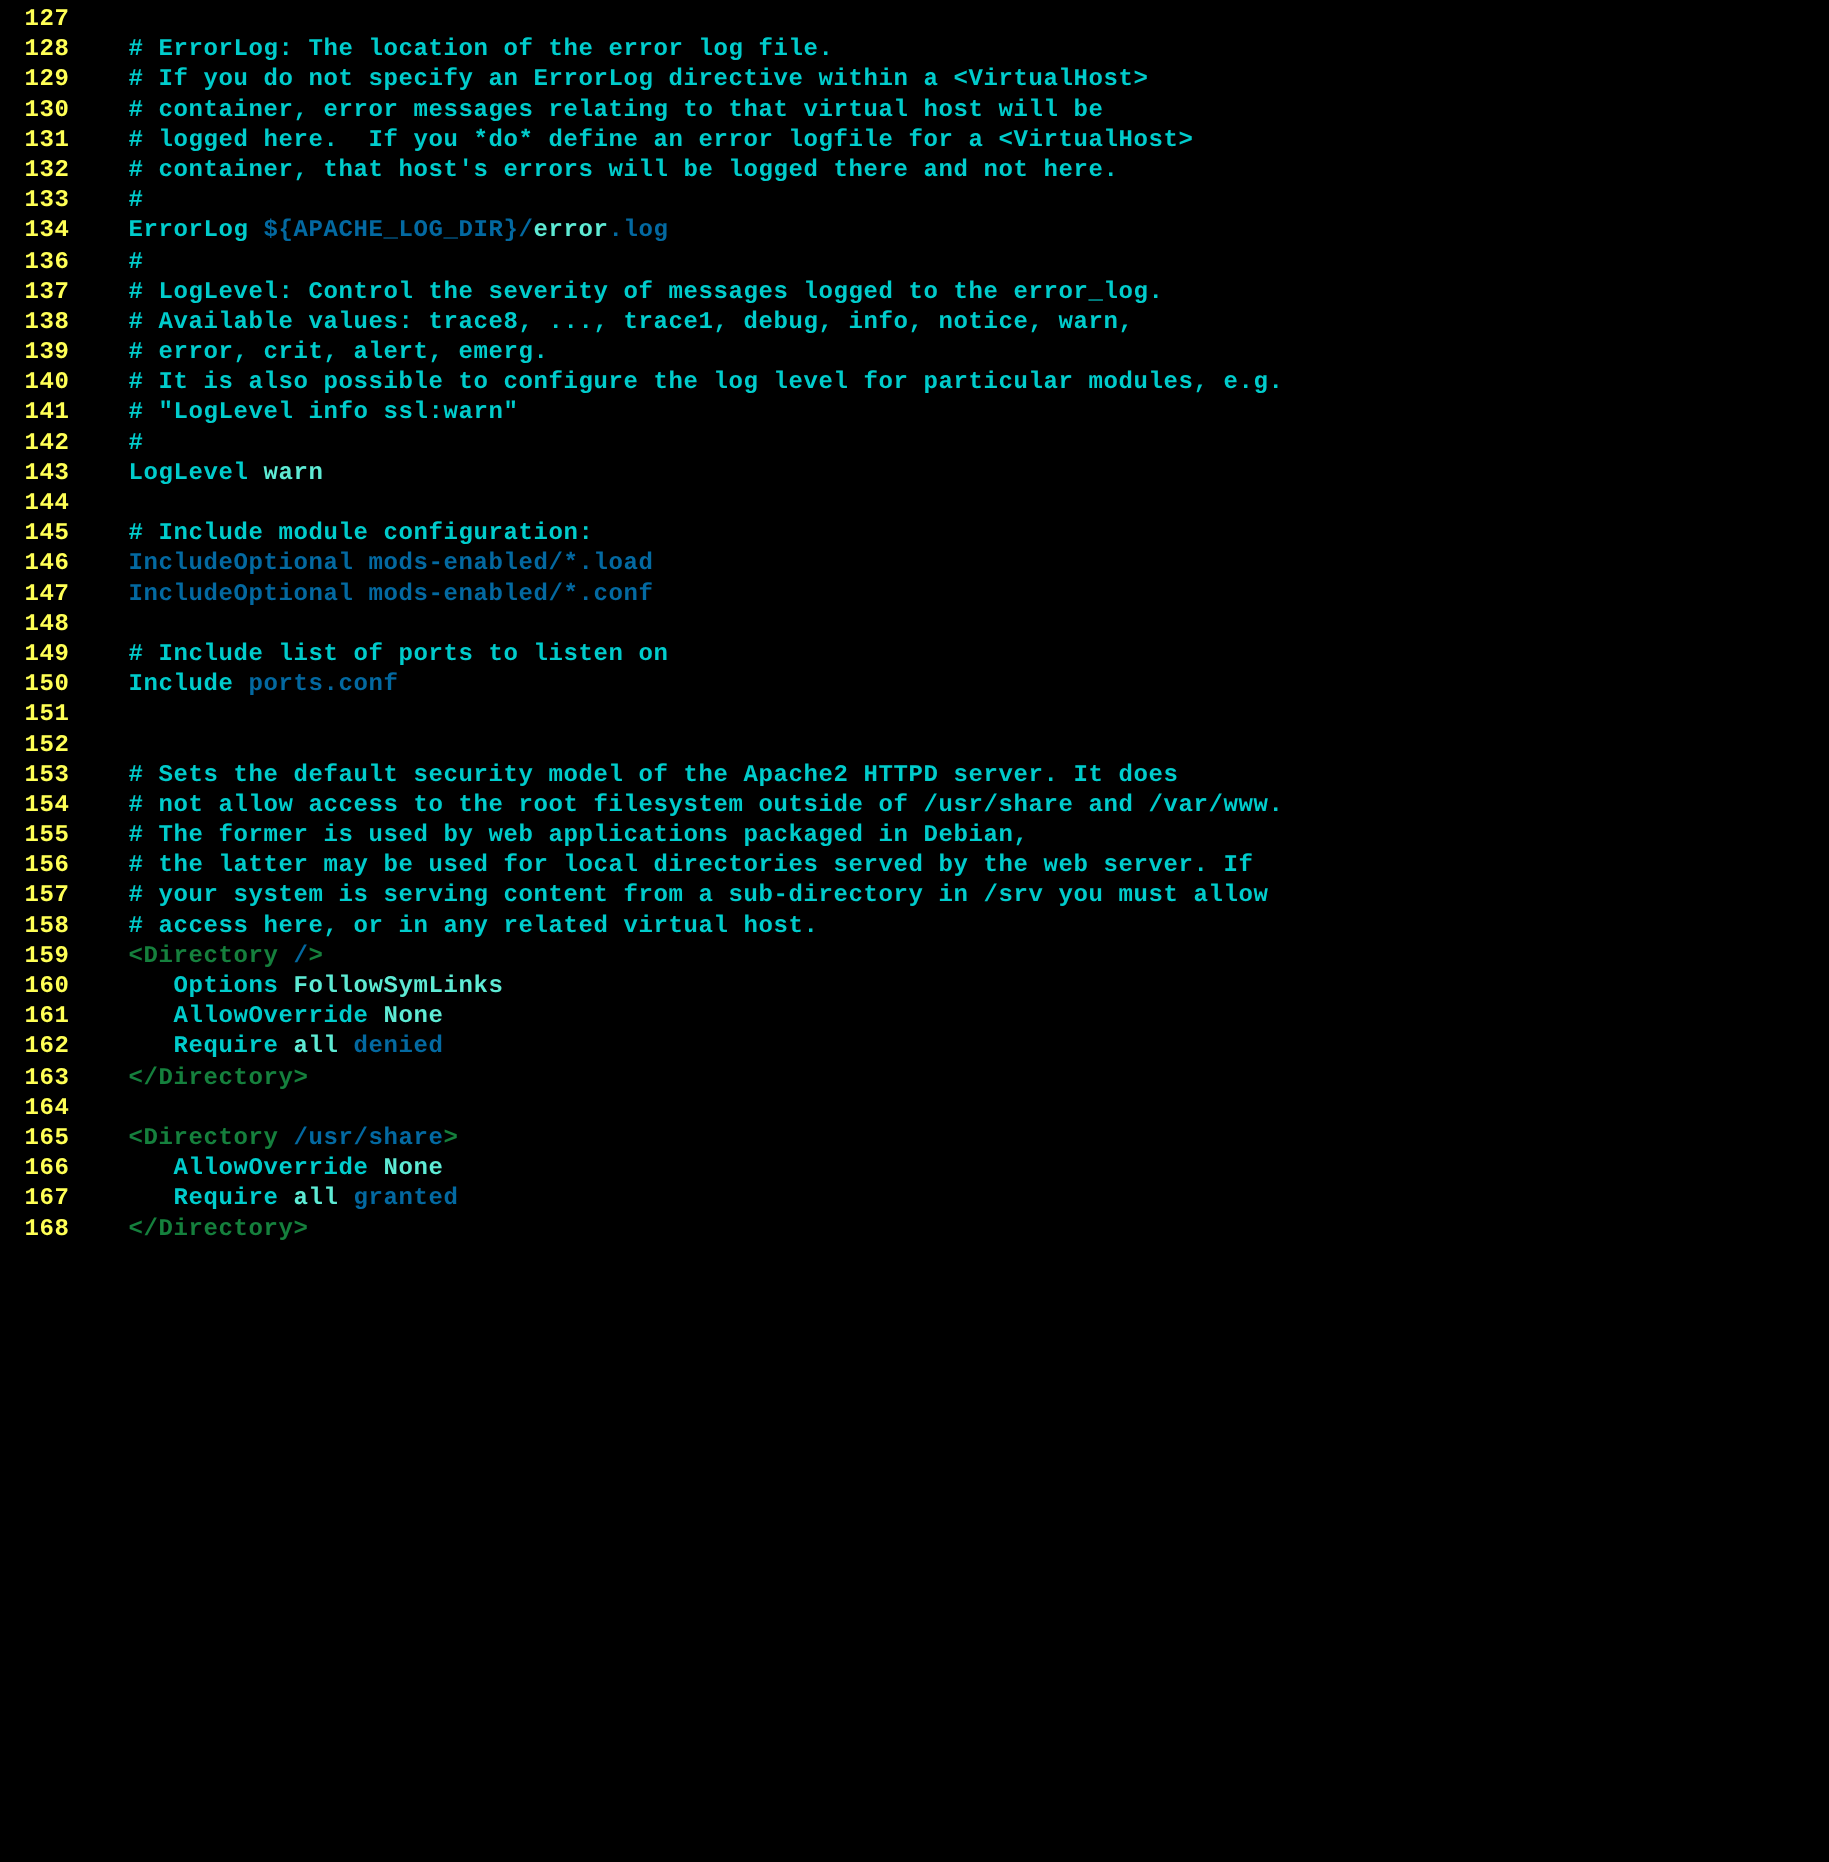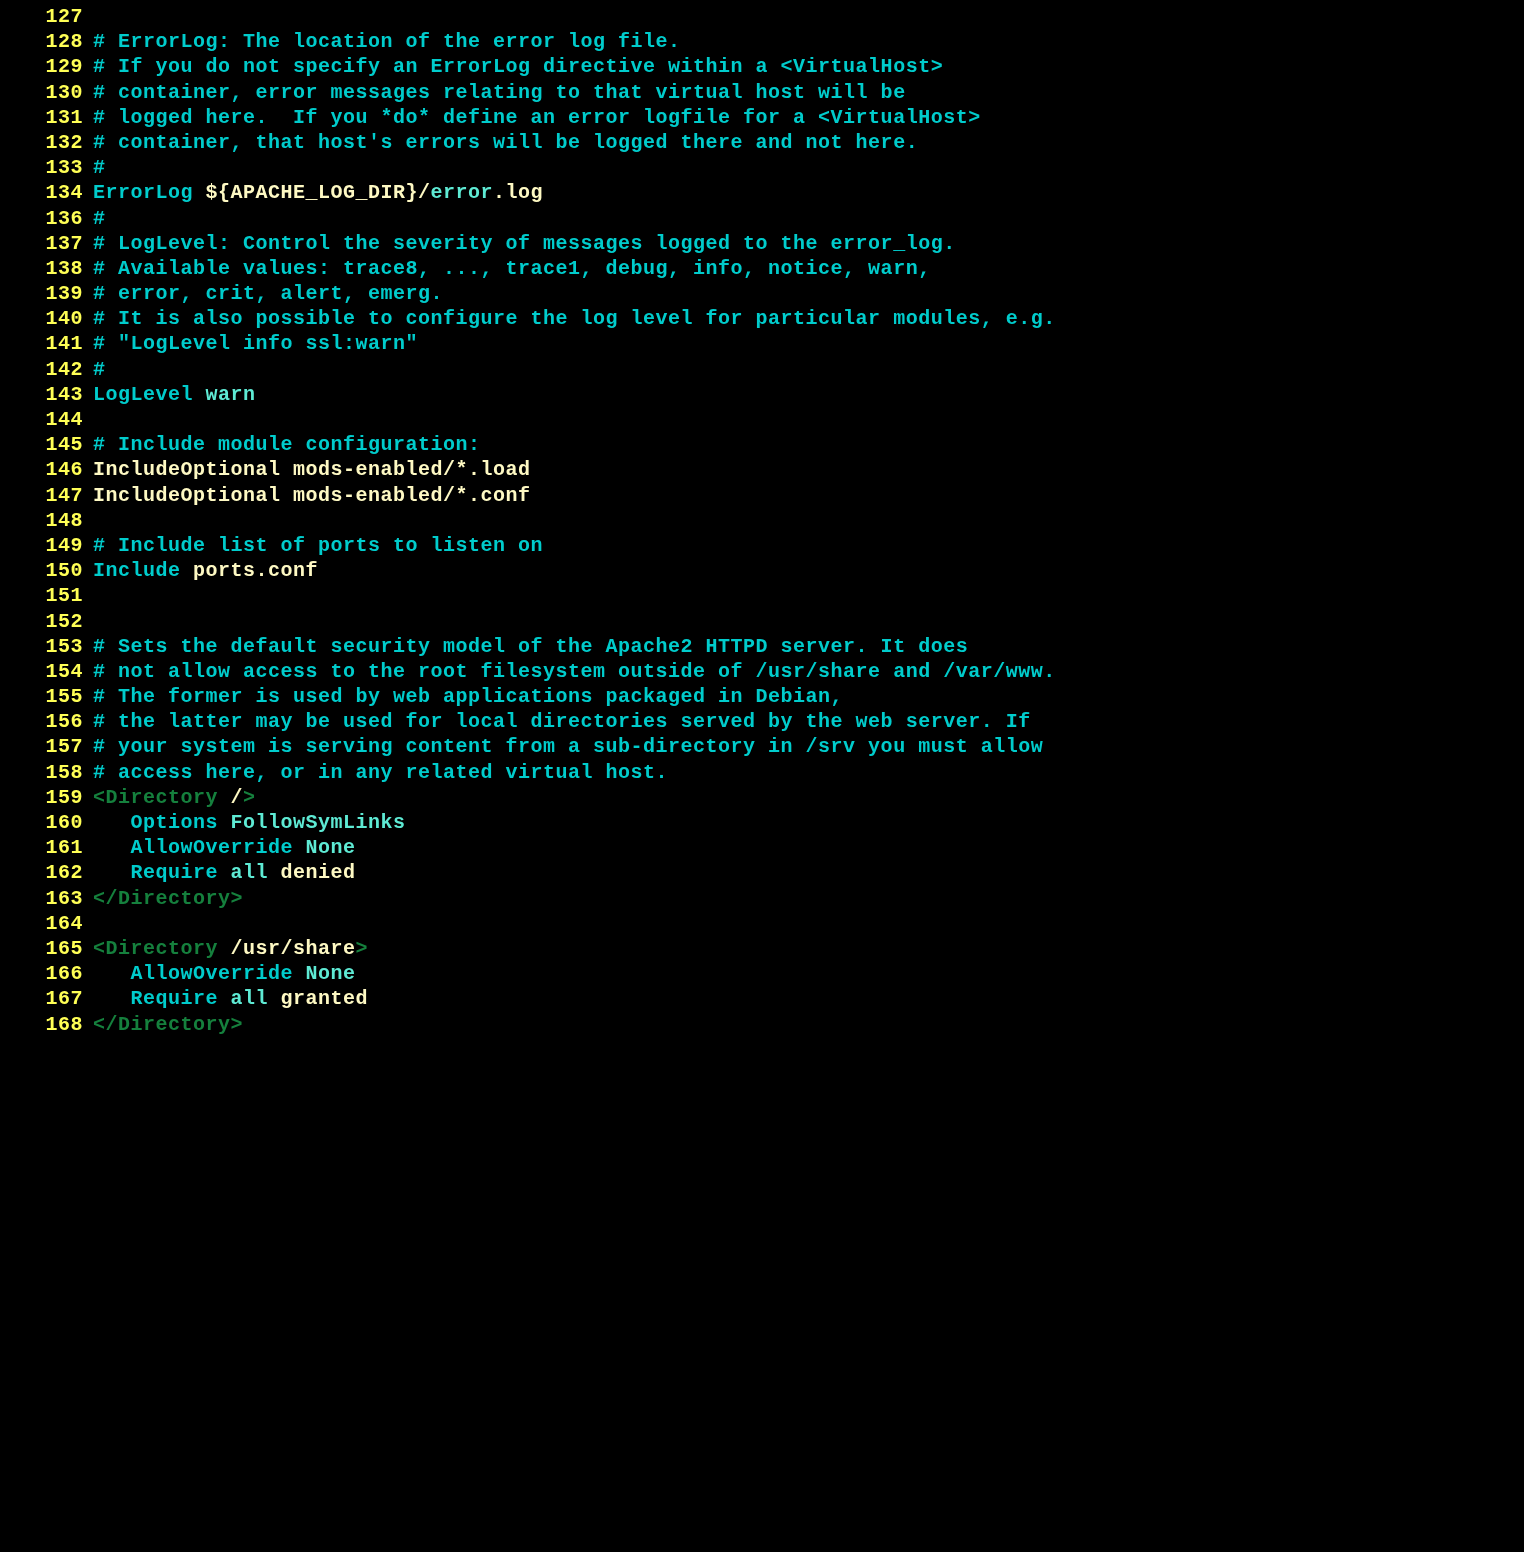--- a/index.html
+++ b/index.html
@@ -19,29 +19,29 @@
   .line {
     display: flex;
     white-space: pre;
   }
   .gutter {
     color: #ffff55;
     width: 58px;
     text-align: right;
     flex-shrink: 0;
     padding-right: 10px;
-    padding-left: 25px;
   }
   .code {
     flex: 1;
+    margin-left: 39px;
   }
   .c-comment { color: #00cccc; }
   .c-keyword { color: #00cccc; font-weight: bold; }
   .c-ident   { color: #5eead4; }
-  .c-plain   { color: #fef9c3; }
+  .c-plain   { color: #0369a1; }
   .c-tag     { color: #15803d; }
 </style>
 </head>
 <body>
 
 <div class="editor" id="editor">
     <div class="line"><span class="gutter">127</span><span class="code"></span></div>
     <div class="line"><span class="gutter">128</span><span class="code"><span class="c-comment"># ErrorLog: The location of the error log file.</span></span></div>
     <div class="line"><span class="gutter">129</span><span class="code"><span class="c-comment"># If you do not specify an ErrorLog directive within a &lt;VirtualHost&gt;</span></span></div>
     <div class="line"><span class="gutter">130</span><span class="code"><span class="c-comment"># container, error messages relating to that virtual host will be</span></span></div>

